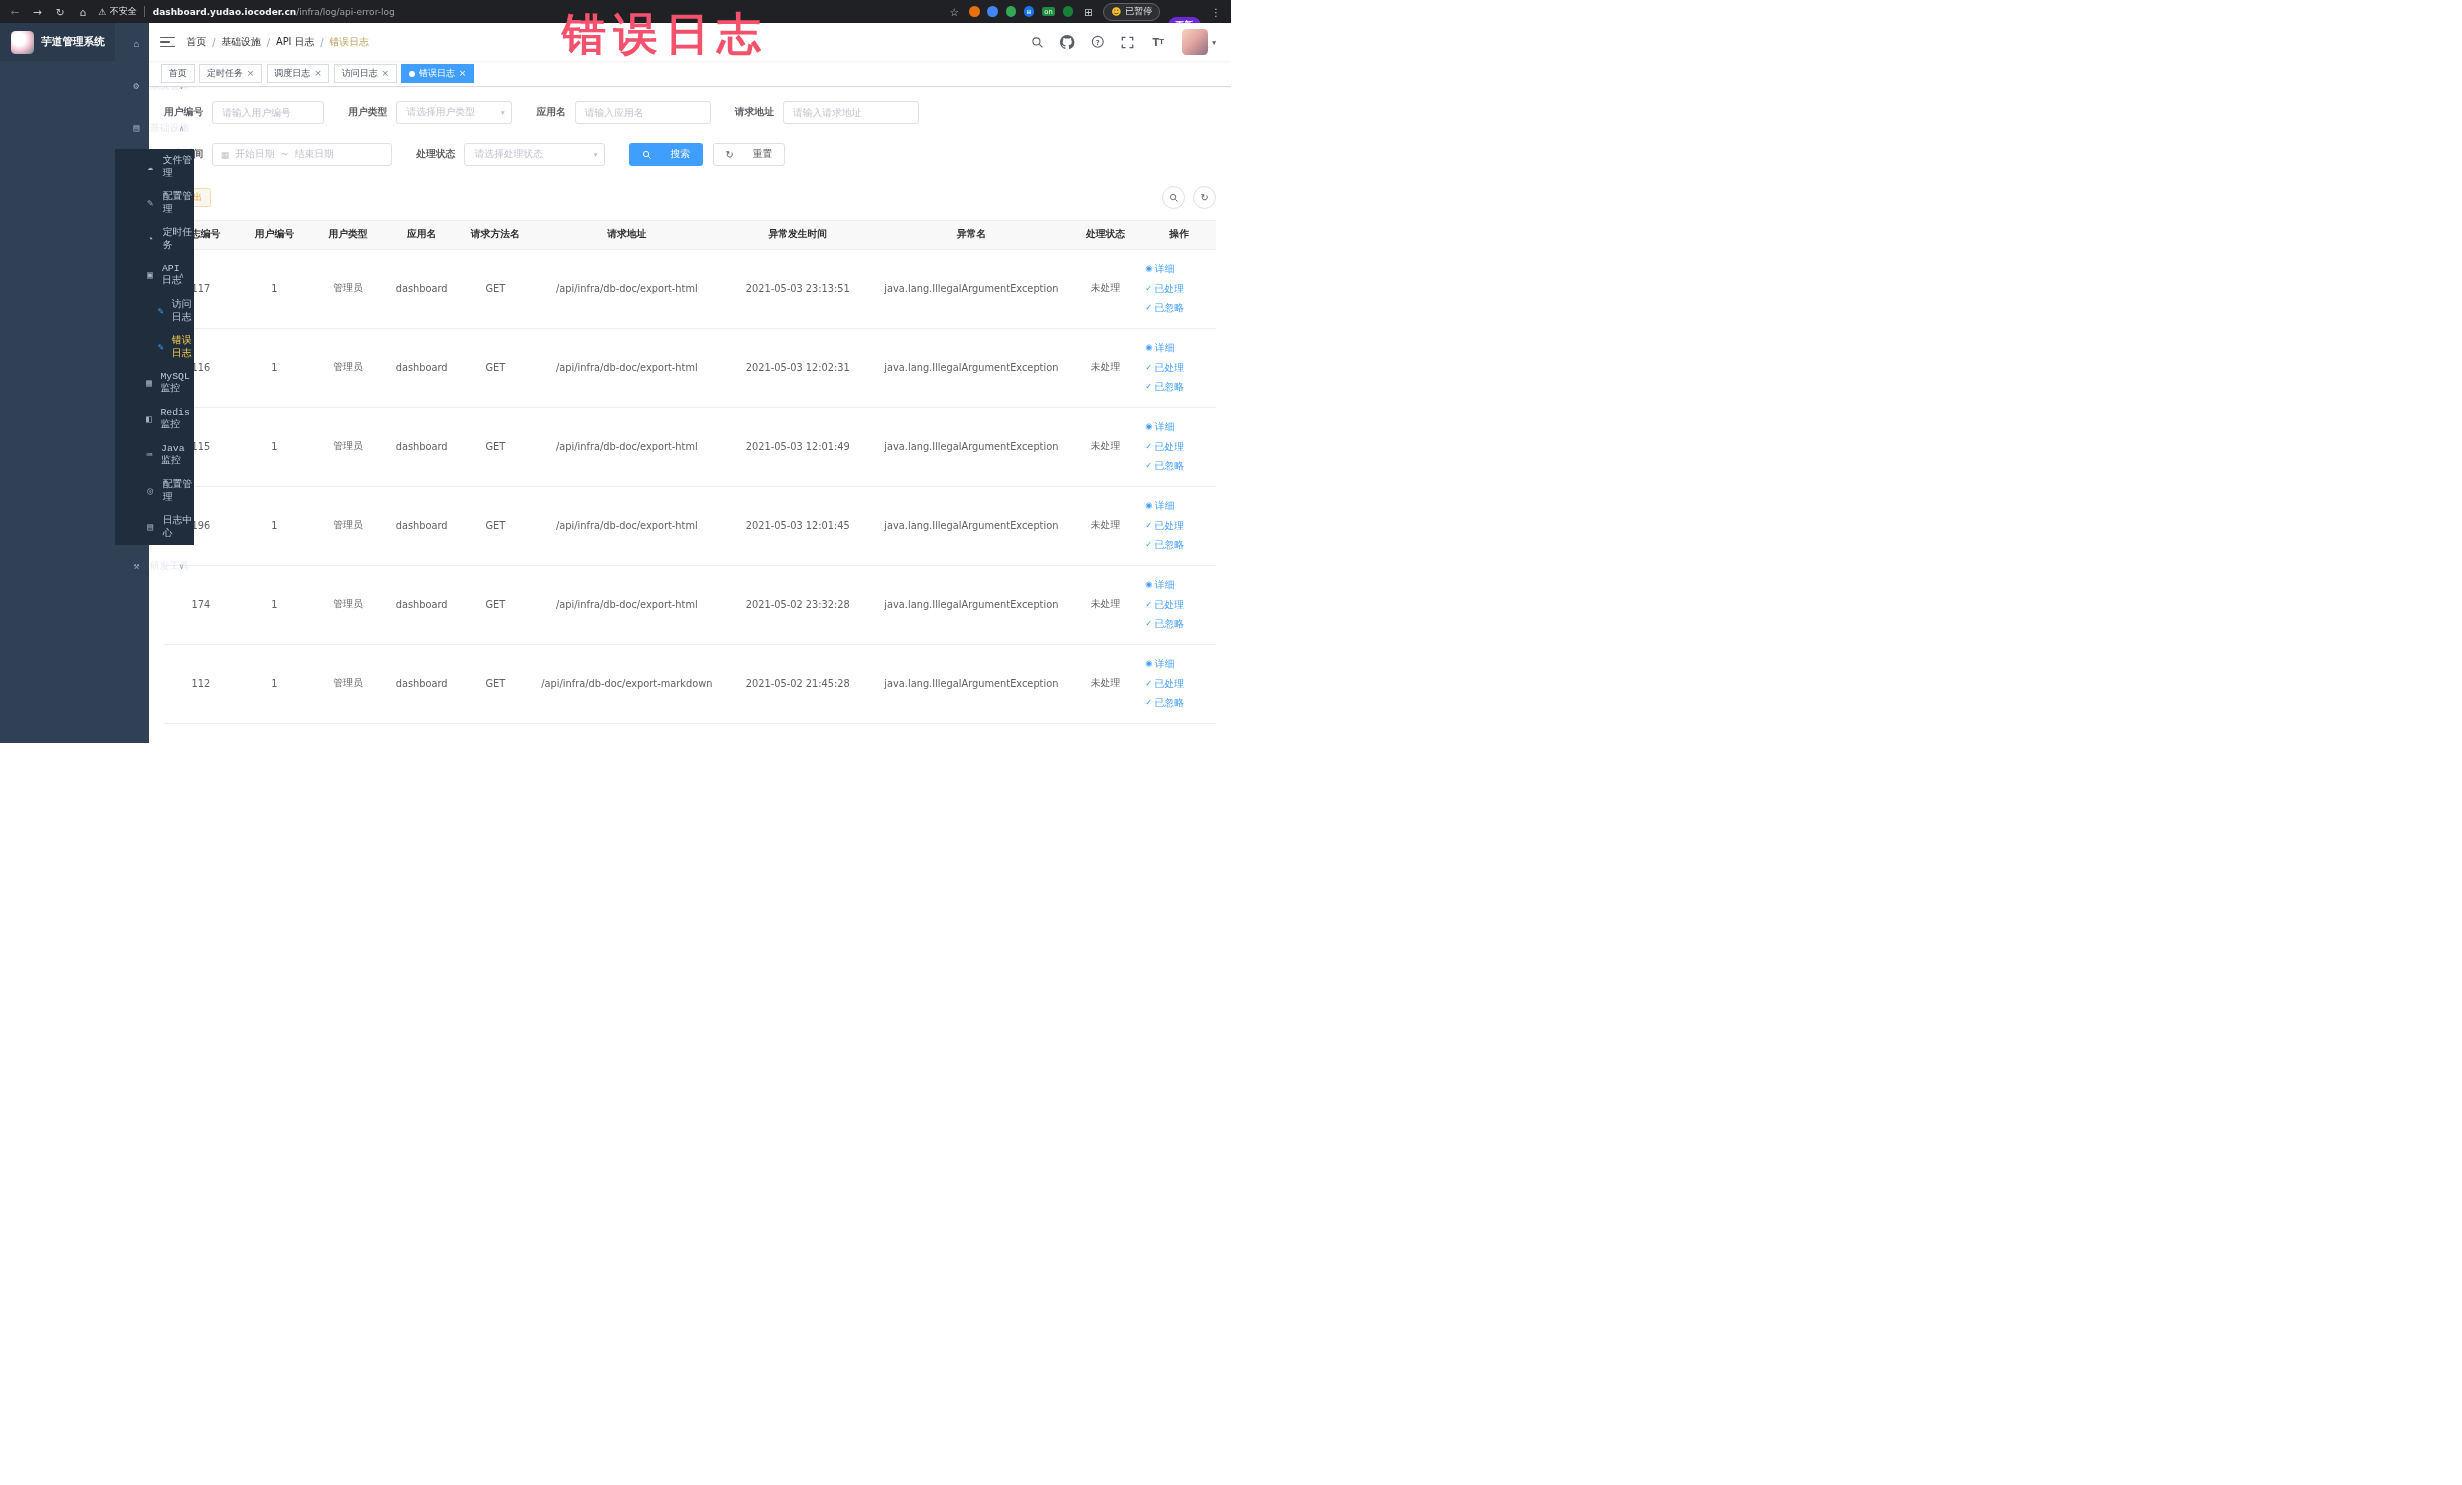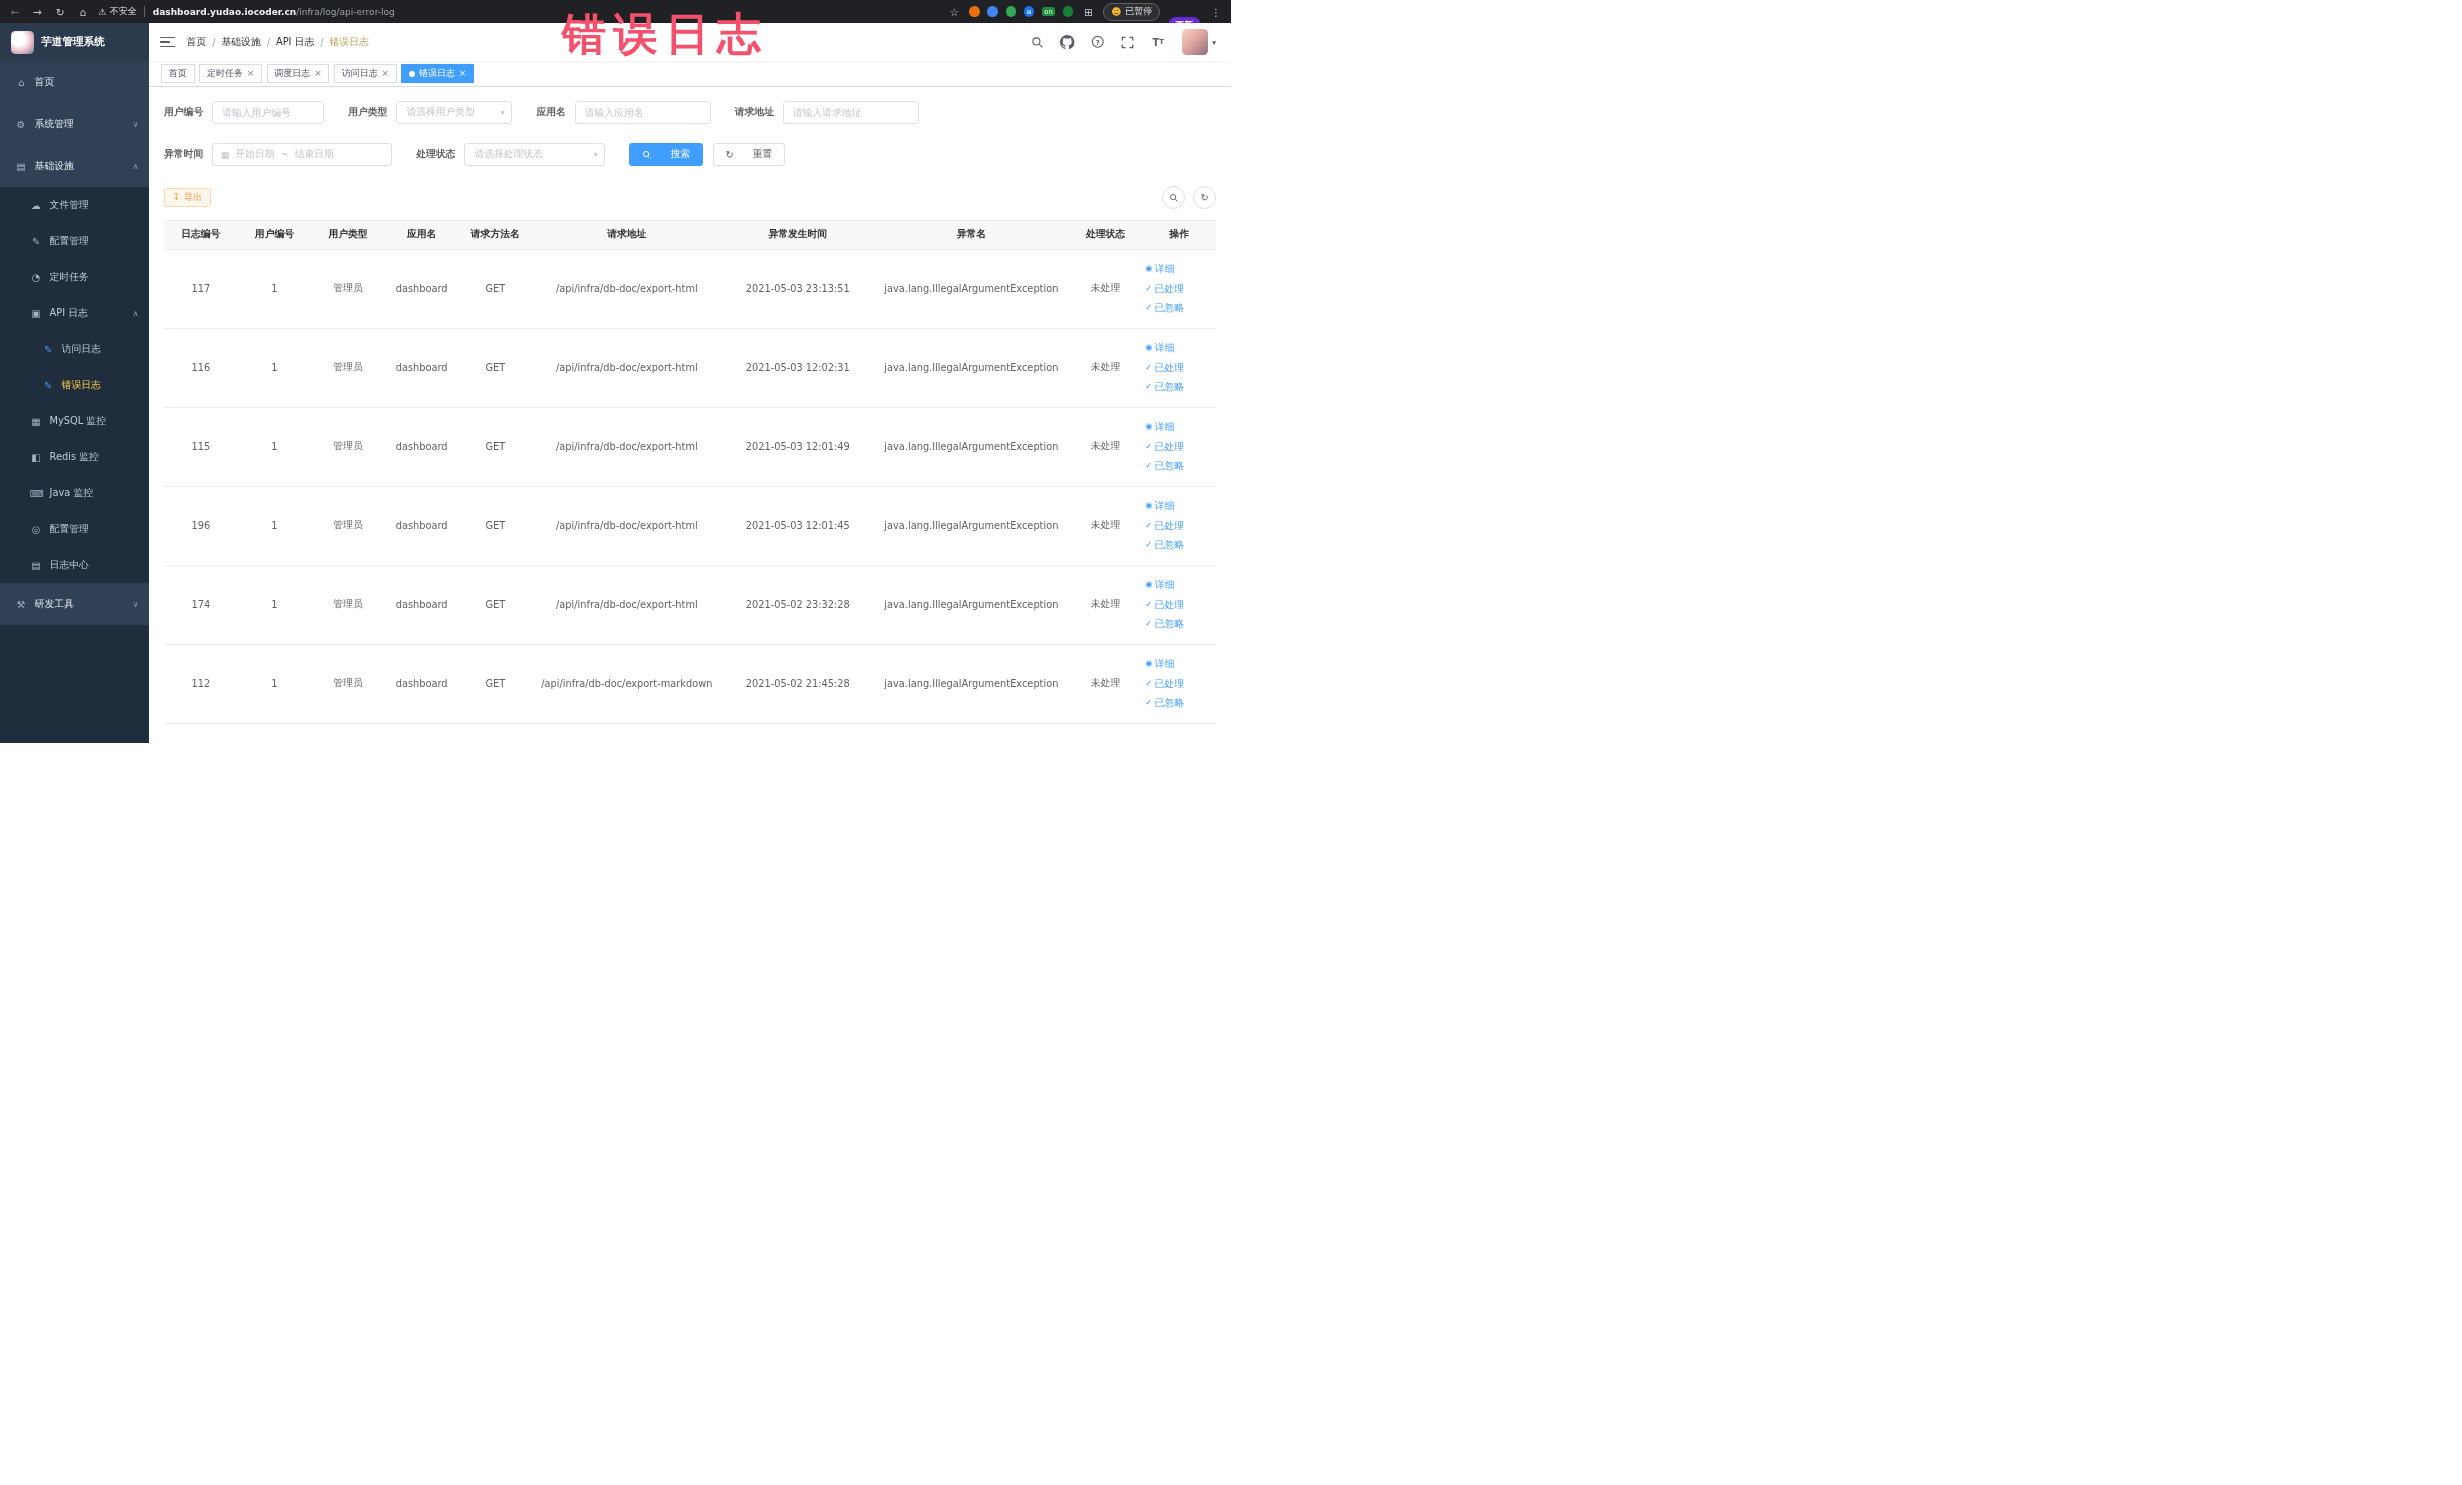--- a/index.html
+++ b/index.html
@@ -21,21 +21,21 @@
   .ext-dot { width:10.6px; height:10.6px; border-radius:50%; display:inline-flex; align-items:center; justify-content:center; font-size:6px; color:#fff; }
   .ext-on { background:#1e8e3e; color:#fff; border-radius:2.3px; font-size:6.8px; padding:0.8px 2.3px; font-weight:400;text-align:center; }
   .paused-pill { display:flex; align-items:center; gap:3.8px; border:0.8px solid #5f6368; border-radius:9px; padding:1.5px 6.8px; color:#e8eaed; background:#2d2f31; }
   .paused-pill .smiley { color:#fbc02d; font-size:9.8px; }
   .update-btn { background:#6d28d9; color:#fff; border-radius:9px; padding:2.3px 7.6px; font-weight:700; font-size:9px;margin-top:28px; }
 
   
   .main { display:flex; height:720px; }
 
   
-  .sidebar { width:149px; background:#304156; display:flex; flex-direction:column; flex-shrink:0; color:#bfcbd9; }
+  .sidebar { width:149px; background:#304156; display:flex; flex-shrink:0; color:#bfcbd9;font-family:Liberation Mono, monospace; }
   .logo-row { height:38px; display:flex; align-items:center; gap:7.6px; padding:0 10.6px; background:#2b3a4d; }
   .logo-img { width:23px; height:23px; border-radius:4.5px; background:radial-gradient(circle at 35% 35%, #ffffff 0 30%, #f3c6d3 55%, #6b7b8d 100%); flex-shrink:0; }
   .app-title { color:#fff; font-weight:700; font-size:10.6px; white-space:nowrap; }
   .side-item { position:relative; display:flex; align-items:center; gap:7.6px; cursor:pointer; color:#e5e9f2; }
   .side-item.lv1 { height:42px; padding-left:15px; font-size:9.8px; }
   .side-item.sub { background:#1f2d3d; height:36px; color:#bfcbd9; }
   .side-item.lv2 { padding-left:30px; }
   .side-item.lv3 { padding-left:42px; }
   .side-item.active .si-label { color:#ffd04b; }
   .si-icon { width:12px; text-align:center; color:#a3b1c2; font-size:9.8px; }

